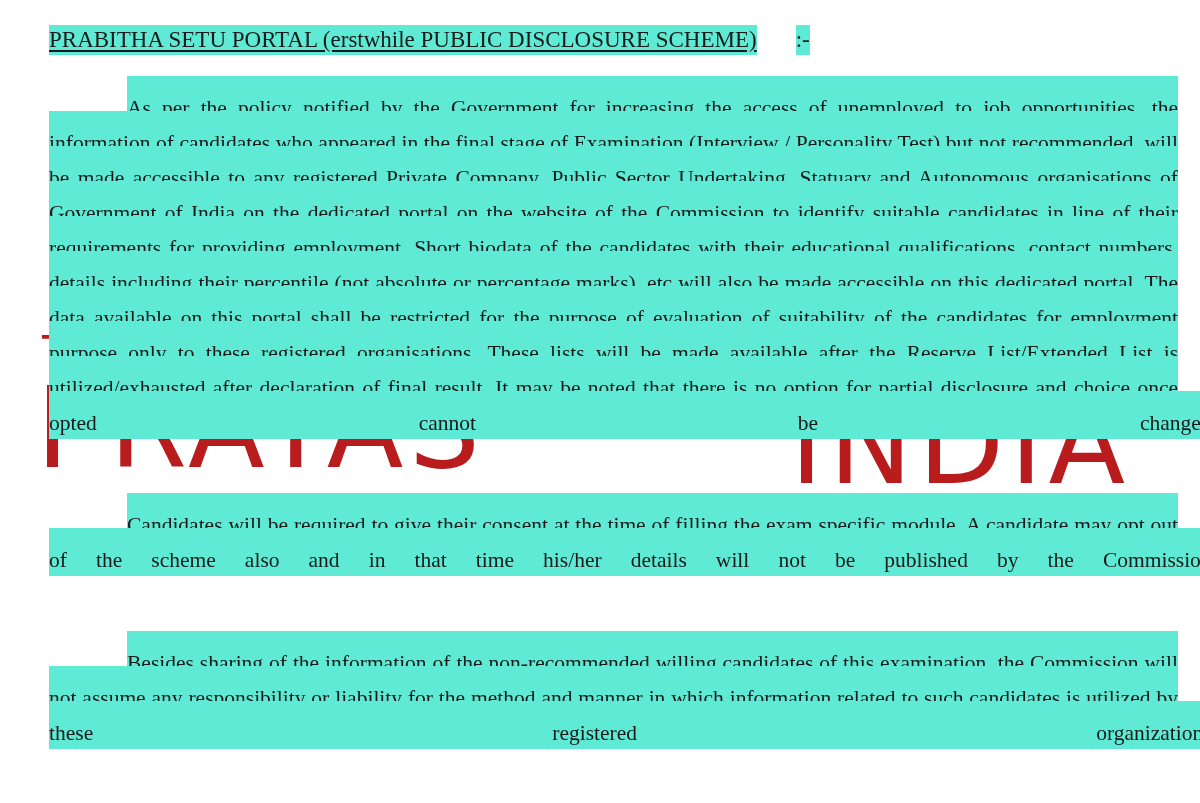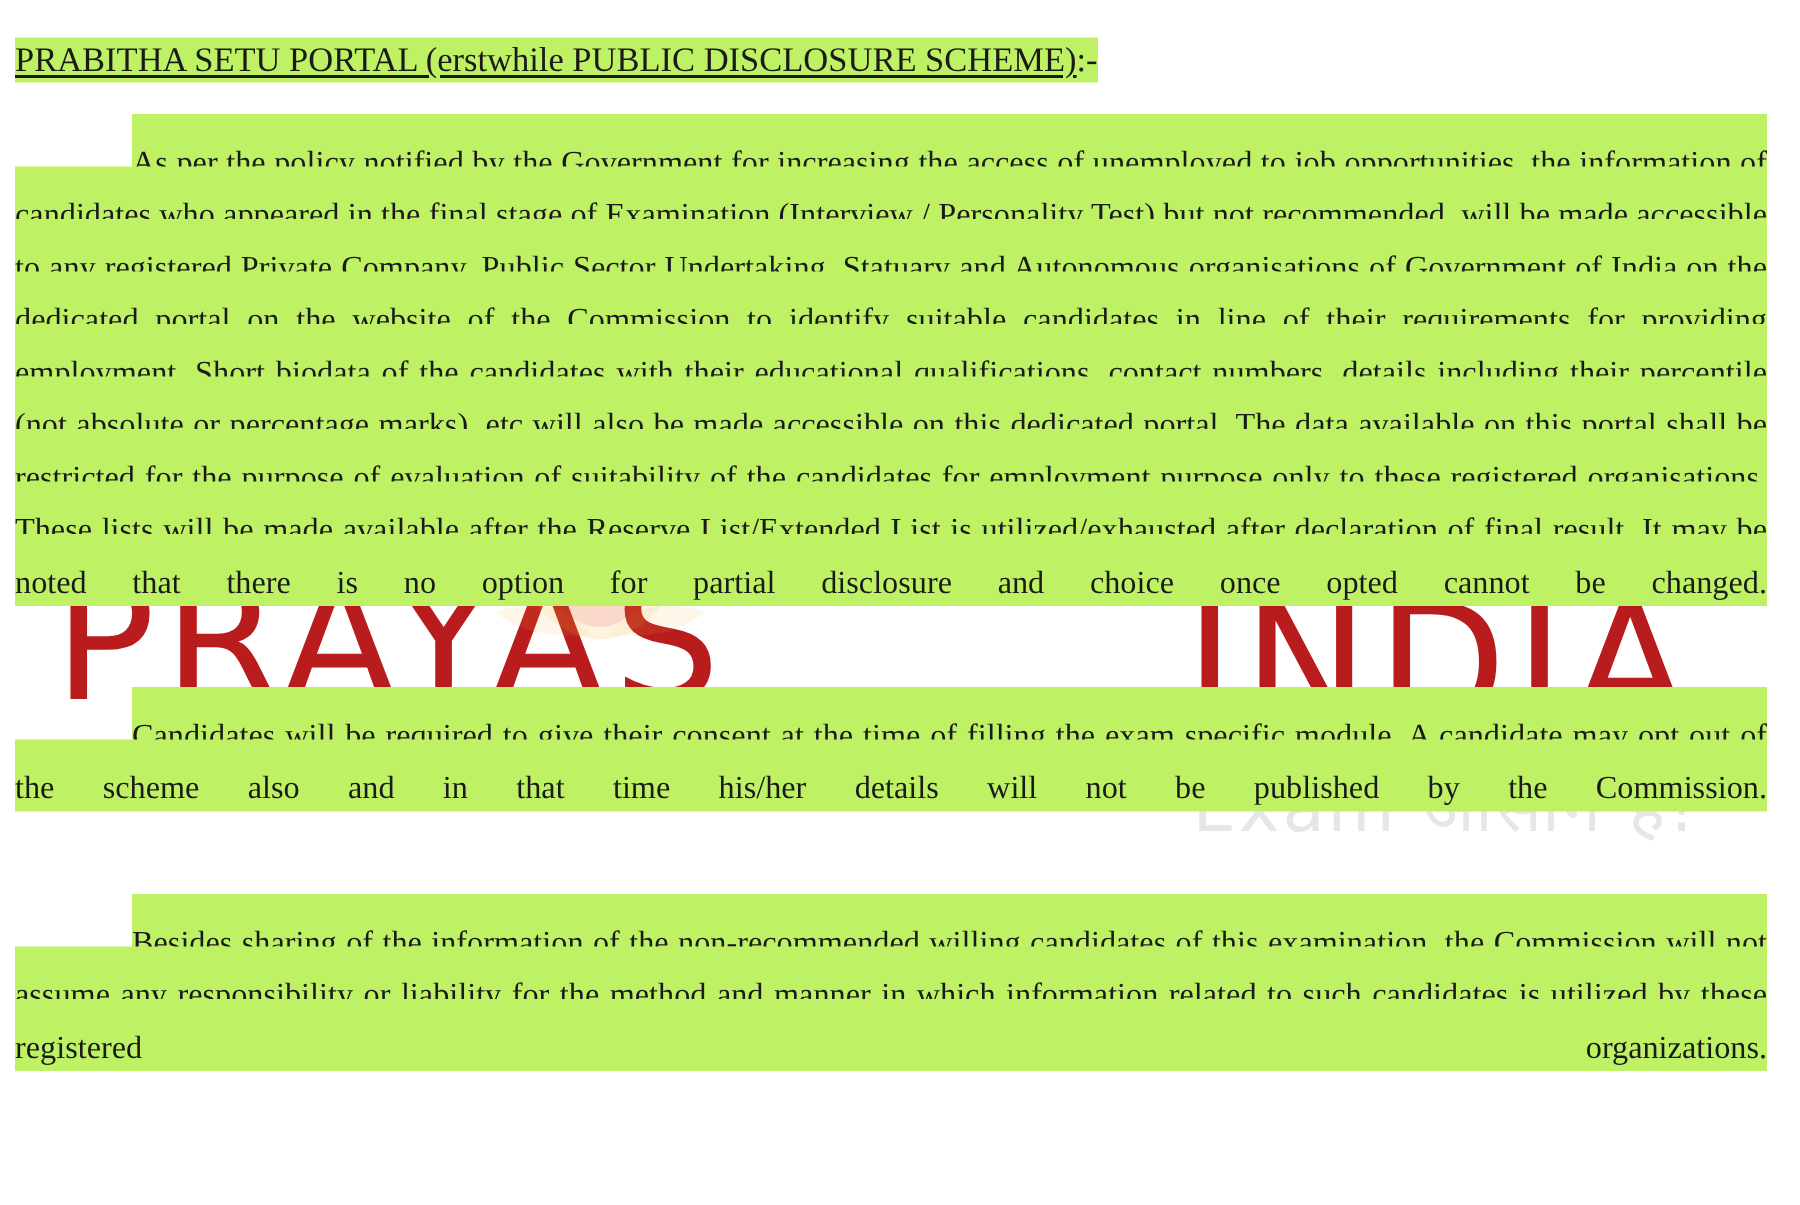--- a/index.html
+++ b/index.html
@@ -91,22 +91,23 @@
 
   
   #content {
     position: relative;
     z-index: 2;
     padding: 22px 22px 0 10px;
     box-sizing: border-box;
   }
 
   .hl {
-    background-color: #bef264;
+    background-color: #5eead4;
     box-decoration-break: clone;
+    margin-left: 39px;
     -webkit-box-decoration-break: clone;
   }
 
   #heading {
     font-size: 23px;
     line-height: 35px;
     margin: 0 0 0 0;
     text-align: left;
     white-space: nowrap;
   }

